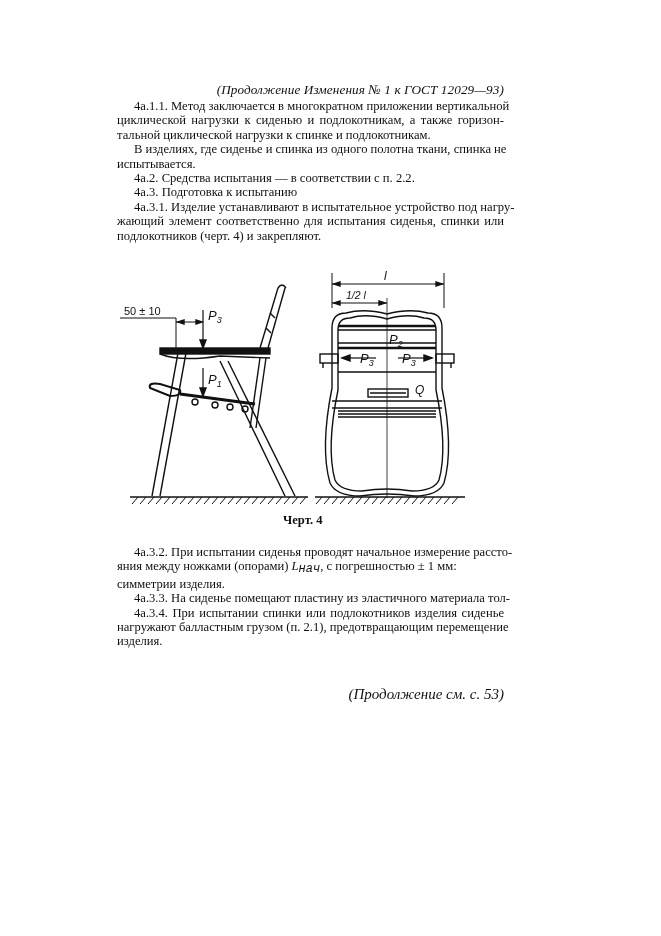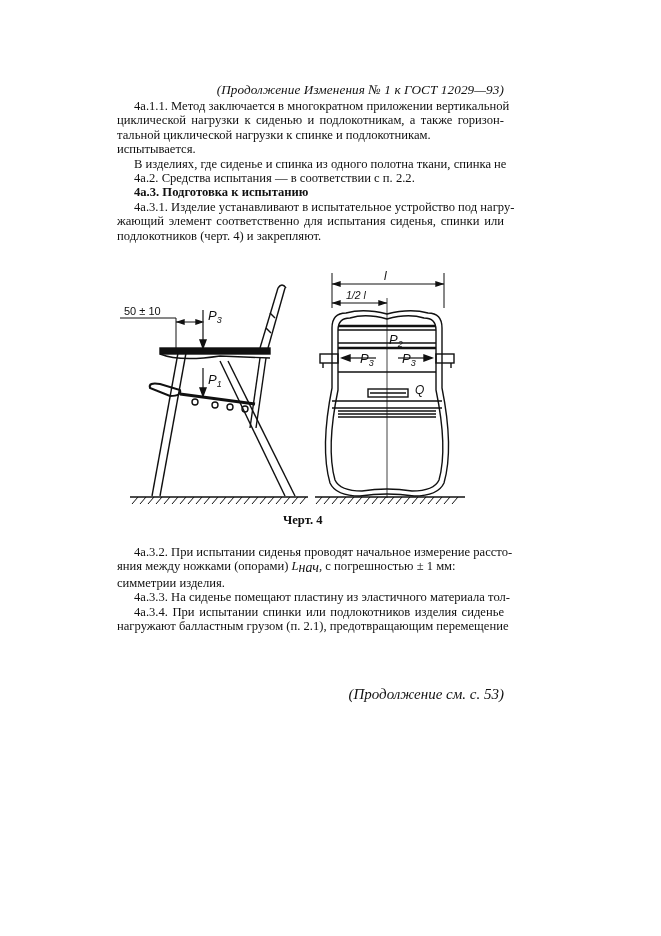--- a/index.html
+++ b/index.html
@@ -3,41 +3,41 @@
 <meta charset="utf-8">
 <style>
   html, body { margin:0; padding:0; background:#ffffff; }
   body { width:661px; height:936px; position:relative; overflow:hidden;
          font-family:"Liberation Serif","DejaVu Serif",serif; color:#111; }
   .page { position:absolute; left:0; top:0; width:661px; height:936px; }
   .header { position:absolute; right:157px; top:82px; font-style:italic; font-size:13.2px; letter-spacing:0.1px; }
   .text { position:absolute; left:117px; width:387px; font-size:12.6px; line-height:14.4px; text-align:justify; }
   .line { display:block; white-space:nowrap; text-align:justify; text-align-last:justify; }
   .line.last { text-align-last:left; }
-  .bold { font-weight:bold; }
+  .bold { font-weight:normal; }
   .fig { position:absolute; left:120px; top:268px; width:400px; height:240px; }
   .caption { position:absolute; left:283px; top:513px; font-size:12.6px;font-weight:bold; }
   .footer { position:absolute; right:157px; top:686px; font-style:italic; font-size:15px; }
-  .sub { font-size:14px; vertical-align:-2px; font-style:italic; }
+  .sub { font-size:12px; vertical-align:-2px; font-style:italic;font-family:Liberation Mono, monospace; }
   .it { font-style:italic; }
   svg text { font-family:"Liberation Sans","DejaVu Sans",sans-serif; }
 </style>
 </head>
 <body>
 
 <div class="page">
 
   <div class="header">(Продолжение Изменения № 1 к ГОСТ  12029—93)</div>
 
   <div class="text" style="top:99px;">
     <span class="line" style="padding-left:17px;">4а.1.1. Метод заключается в многократном приложении вертикальной</span>
     <span class="line">циклической нагрузки к сиденью и подлокотникам, а также горизон-</span>
     <span class="line last">тальной циклической нагрузки к спинке и подлокотникам.</span>
+    <span class="line" style="padding-left:17px;">В изделиях, где сиденье и спинка из одного полотна ткани, спинка не</span>
     <span class="line last">испытывается.</span>
-    <span class="line" style="padding-left:17px;">В изделиях, где сиденье и спинка из одного полотна ткани, спинка не</span>
     <span class="line last" style="padding-left:17px;">4а.2. Средства испытания — в соответствии с п. 2.2.</span>
     <span class="line last bold" style="padding-left:17px;">4а.3. Подготовка к испытанию</span>
     <span class="line" style="padding-left:17px;">4а.3.1. Изделие устанавливают в испытательное устройство под нагру-</span>
     <span class="line">жающий элемент соответственно для испытания сиденья, спинки или</span>
     <span class="line last">подлокотников (черт. 4) и закрепляют.</span>
   </div>
 
   <svg class="fig" viewBox="0 0 400 240" xmlns="http://www.w3.org/2000/svg">
     <g stroke="#111" fill="none" stroke-width="1.4">
 
@@ -184,16 +184,17 @@
 
   <div class="caption">Черт. 4</div>
 
   <div class="text" style="top:545px;">
     <span class="line" style="padding-left:17px;">4а.3.2. При испытании сиденья проводят начальное измерение рассто-</span>
     <span class="line last"><span>яния между ножками (опорами) </span><span class="it">L</span><span class="sub">нач</span><span>, с погрешностью ± 1 мм:</span></span>
     <span class="line last">симметрии изделия.</span>
     <span class="line" style="padding-left:17px;">4а.3.3. На сиденье помещают пластину из эластичного материала тол-</span>
     <span class="line" style="padding-left:17px;">4а.3.4. При испытании спинки или подлокотников изделия сиденье</span>
     <span class="line">нагружают балластным грузом (п. 2.1), предотвращающим перемещение</span>
+    <span class="line last">изделия.</span>
   </div>
 
   <div class="footer">(Продолжение см. с. 53)</div>
 </div>
 
 </body></html>

